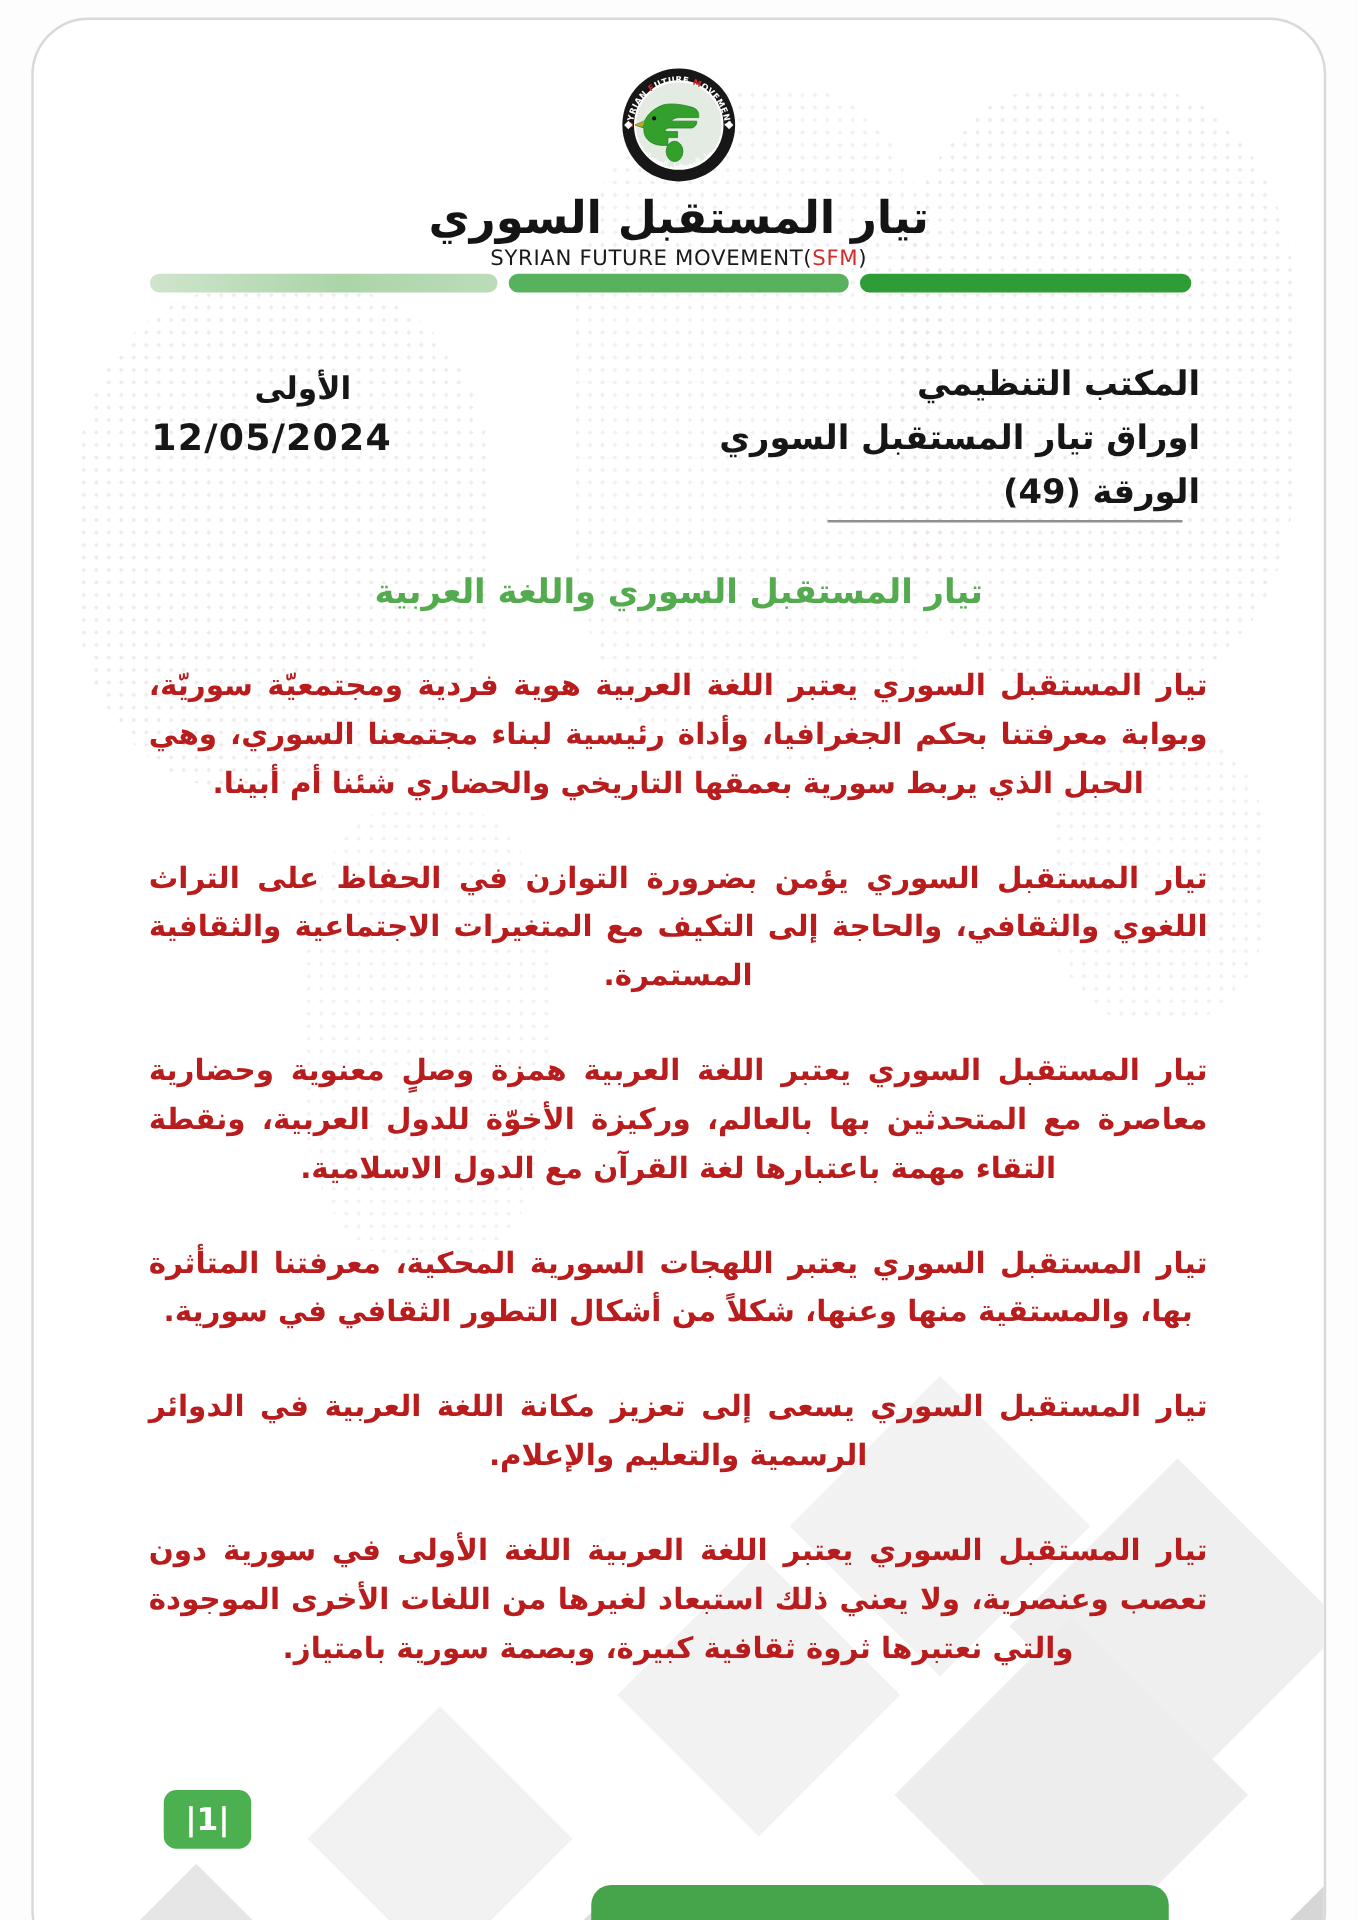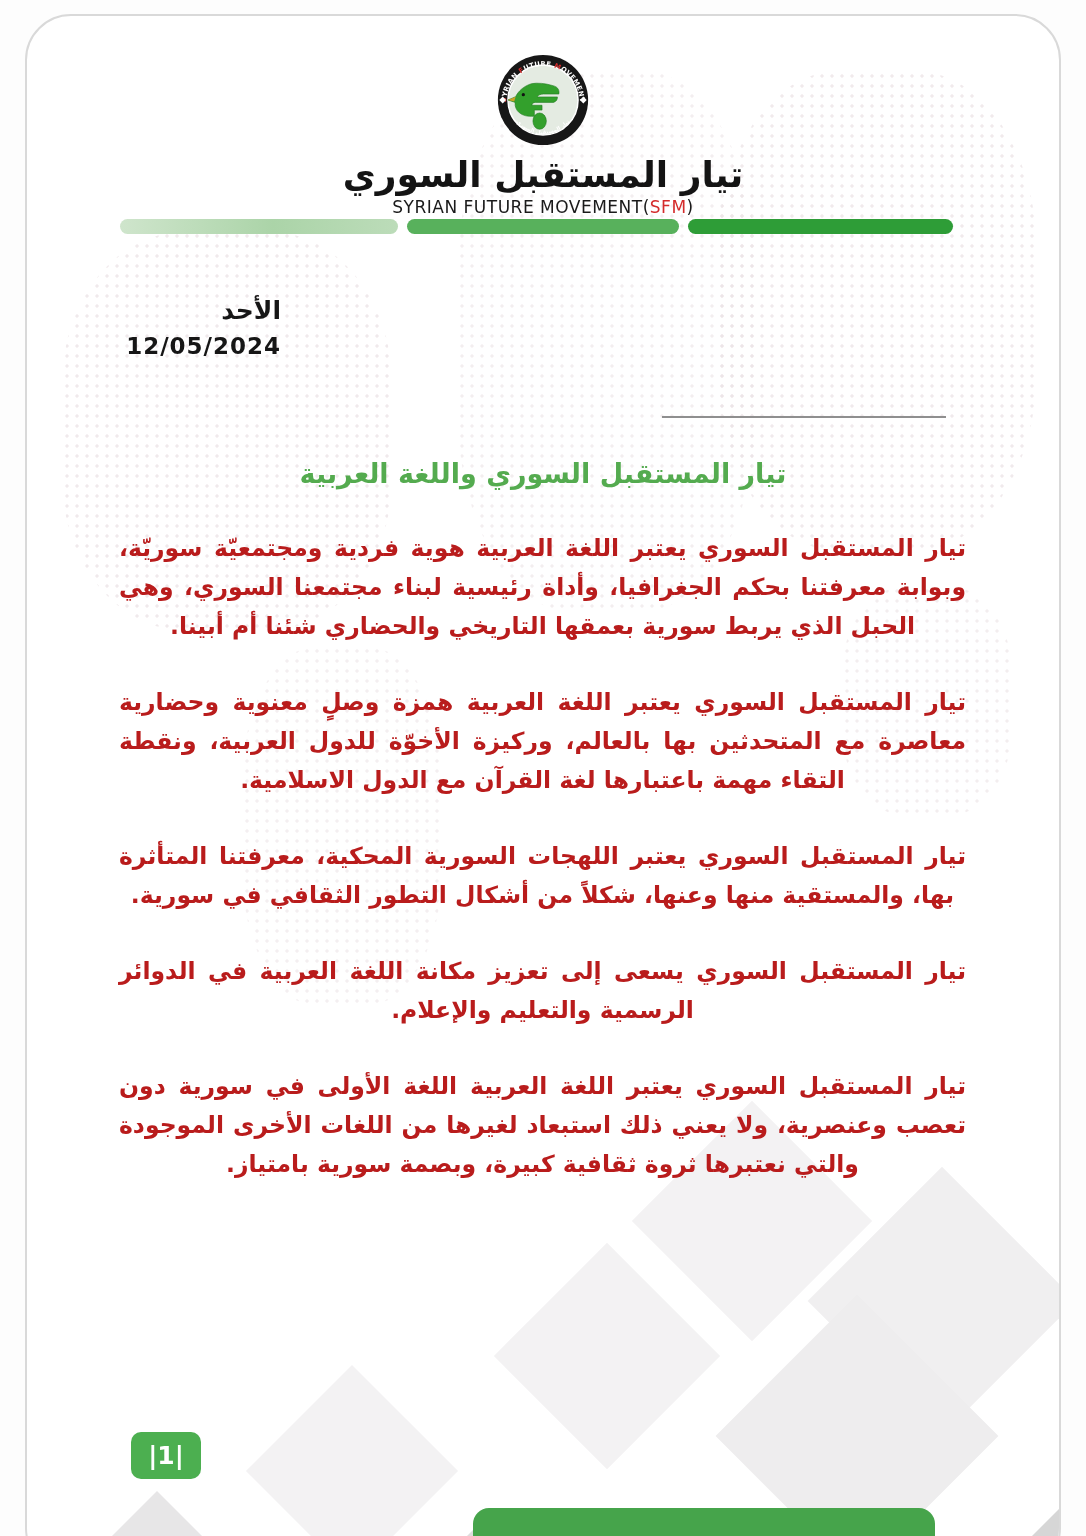--- a/index.html
+++ b/index.html
@@ -47,21 +47,21 @@
   .bar1 { width:278px; background:linear-gradient(90deg,#cfe5cc 0%,#abd4a8 55%,#bcdcb9 100%); }
   .bar2 { width:272px; background:#58b15c; }
   .bar3 { width:265px; background:#2e9d37; }
 
   
   .meta-right { position:absolute; z-index:2; right:99px; top:270px; direction:rtl; text-align:right;
                 color:#161616; font-weight:800; font-size:27px; line-height:43px; }
   .meta-divider { position:absolute; z-index:2; right:113px; top:400px; width:284px; height:2px; background:#8f8f8f; }
   .meta-left { position:absolute; z-index:2; left:94px; top:280px; width:160px; text-align:right; color:#161616; }
   .meta-day  { font-size:25px; font-weight:800; direction:rtl; }
-  .meta-date { margin-top:8px; font-size:23px; font-weight:600; letter-spacing:1px; }
+  .meta-date { margin-top:8px; font-size:29px; font-weight:600; letter-spacing:1px; }
 
   
   .doc-title { position:absolute; z-index:2; left:0; top:442px; width:100%; text-align:center;
                direction:rtl; font-size:27px; font-weight:800; color:#54ab4f; }
 
   
   .body-col { position:absolute; z-index:2; left:92px; top:513px; width:847px; direction:rtl; }
   .body-col p { font-size:23.5px; font-weight:700; color:#b91c1c; line-height:39px;
                 text-align:justify; text-align-last:center; margin-bottom:37px; }
 
@@ -116,30 +116,36 @@
       <div class="brand-ar" dir="rtl">تيار المستقبل السوري</div>
       <div class="brand-en"><span>SYRIAN FUTURE MOVEMENT(</span><span class="red">SFM</span><span>)</span></div>
     </div>
 
     <div class="bars">
       <div class="bar bar1"></div>
       <div class="bar bar2"></div>
       <div class="bar bar3"></div>
     </div>
 
+    <div class="meta-right">
+      <div>المكتب التنظيمي</div>
+      <div>اوراق تيار المستقبل السوري</div>
+      <div>الورقة (49)</div>
+    </div>
     <div class="meta-divider"></div>
     <div class="meta-left">
-      <div class="meta-day">الأحد</div>
+      <div class="meta-day">الأولى</div>
       <div class="meta-date">12/05/2024</div>
     </div>
 
     <div class="doc-title">تيار المستقبل السوري واللغة العربية</div>
 
     <div class="body-col">
       <p>تيار المستقبل السوري يعتبر اللغة العربية هوية فردية ومجتمعيّة سوريّة، وبوابة معرفتنا بحكم الجغرافيا، وأداة رئيسية لبناء مجتمعنا السوري، وهي الحبل الذي يربط سورية بعمقها التاريخي والحضاري شئنا أم أبينا.</p>
+      <p>تيار المستقبل السوري يؤمن بضرورة التوازن في الحفاظ على التراث اللغوي والثقافي، والحاجة إلى التكيف مع المتغيرات الاجتماعية والثقافية المستمرة.</p>
       <p>تيار المستقبل السوري يعتبر اللغة العربية همزة وصلٍ معنوية وحضارية معاصرة مع المتحدثين بها بالعالم، وركيزة الأخوّة للدول العربية، ونقطة التقاء مهمة باعتبارها لغة القرآن مع الدول الاسلامية.</p>
       <p>تيار المستقبل السوري يعتبر اللهجات السورية المحكية، معرفتنا المتأثرة بها، والمستقية منها وعنها، شكلاً من أشكال التطور الثقافي في سورية.</p>
       <p>تيار المستقبل السوري يسعى إلى تعزيز مكانة اللغة العربية في الدوائر الرسمية والتعليم والإعلام.</p>
       <p>تيار المستقبل السوري يعتبر اللغة العربية اللغة الأولى في سورية دون تعصب وعنصرية، ولا يعني ذلك استبعاد لغيرها من اللغات الأخرى الموجودة والتي نعتبرها ثروة ثقافية كبيرة، وبصمة سورية بامتياز.</p>
     </div>
 
     <div class="page-badge">|1|</div>
     <div class="bottom-bar"></div>
 
   </div>

